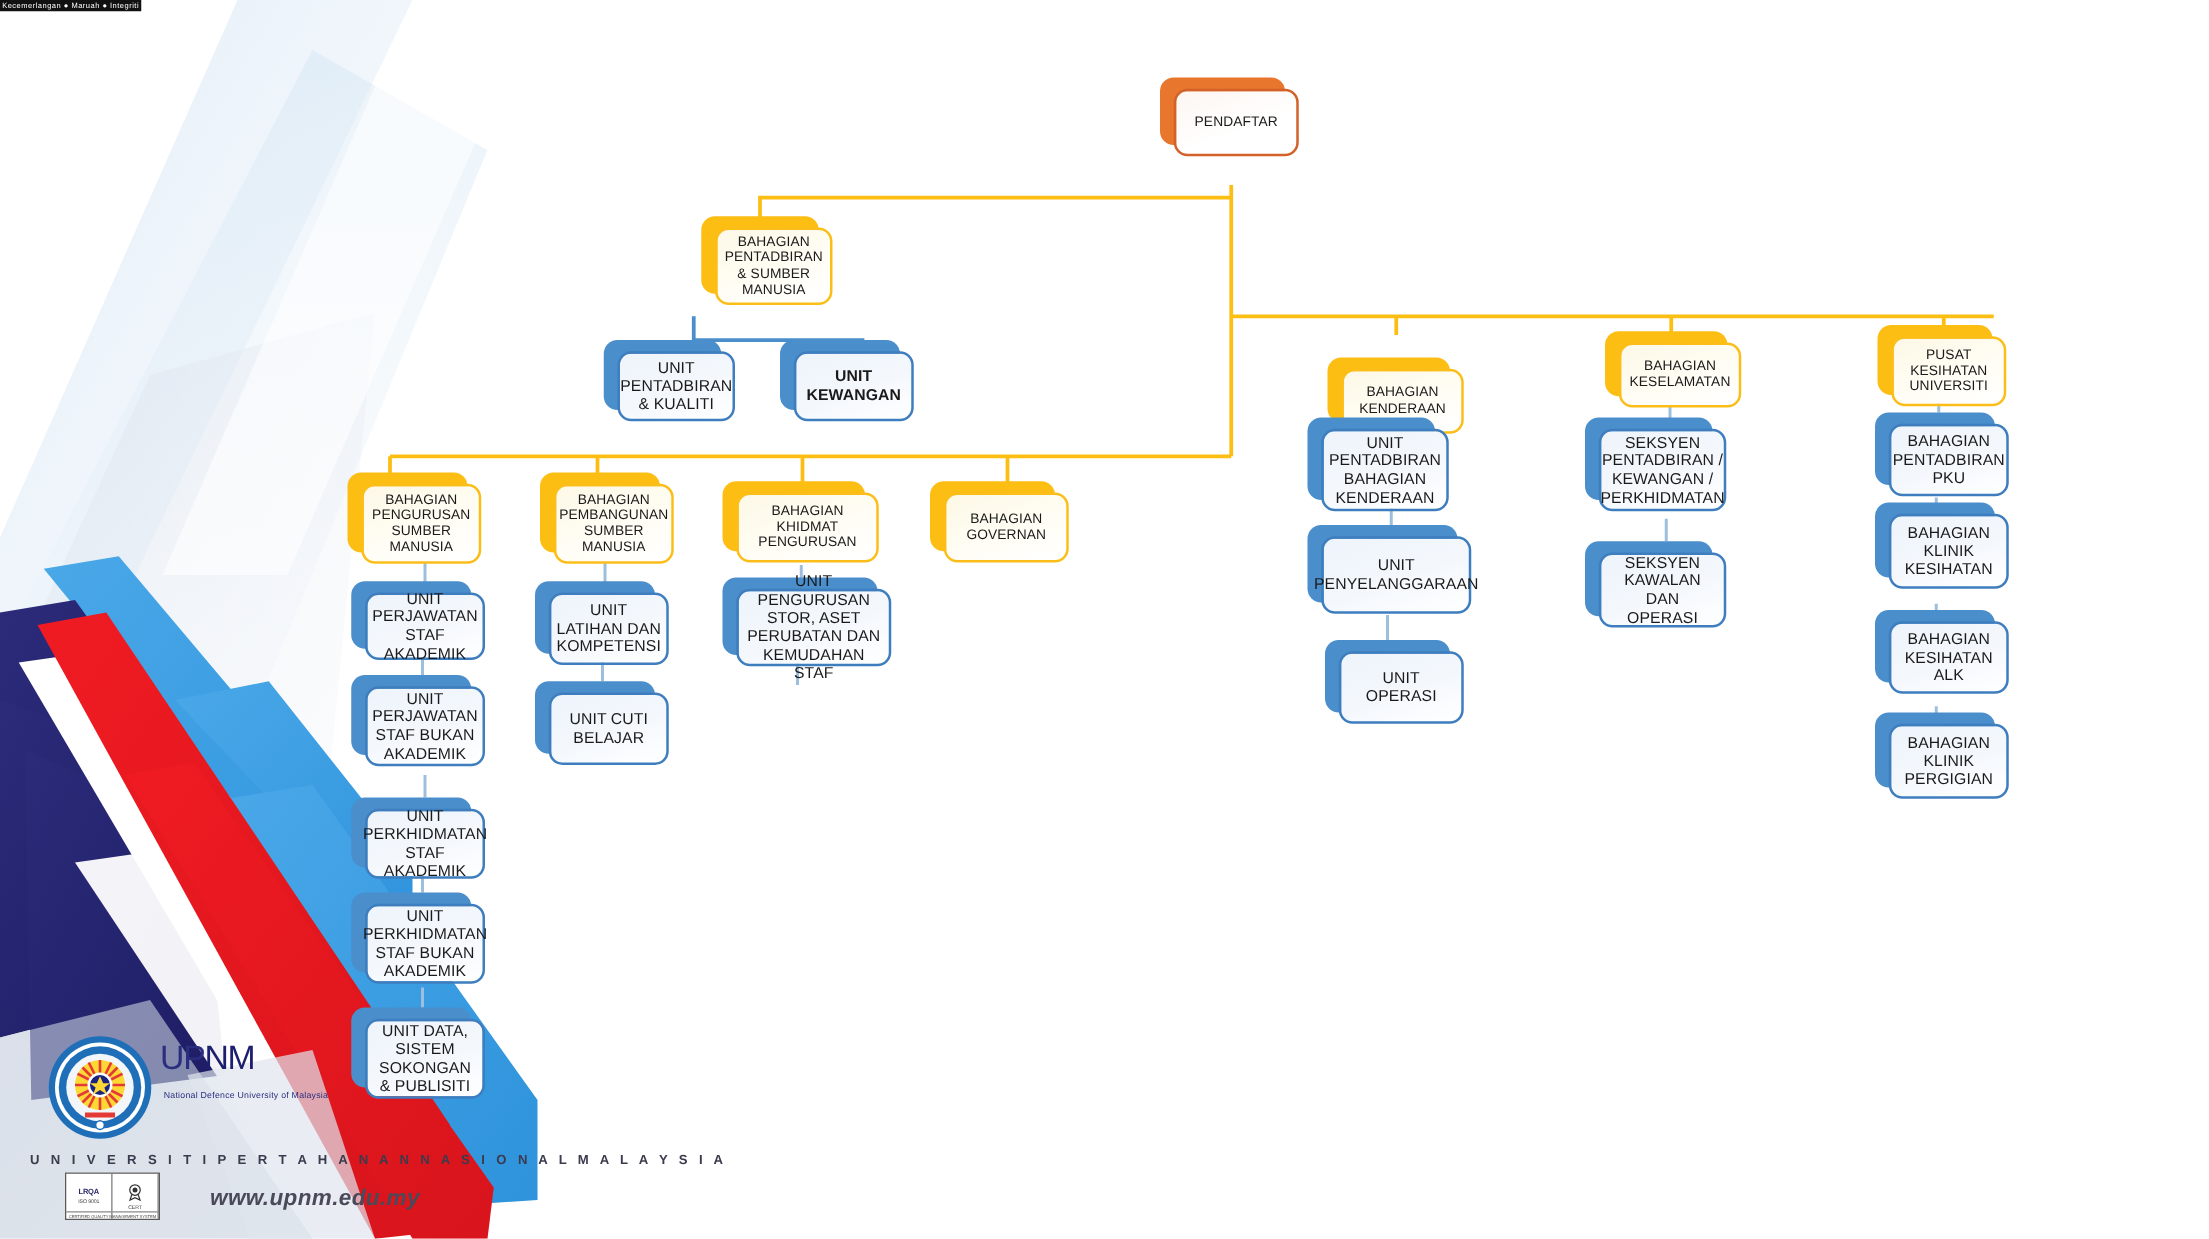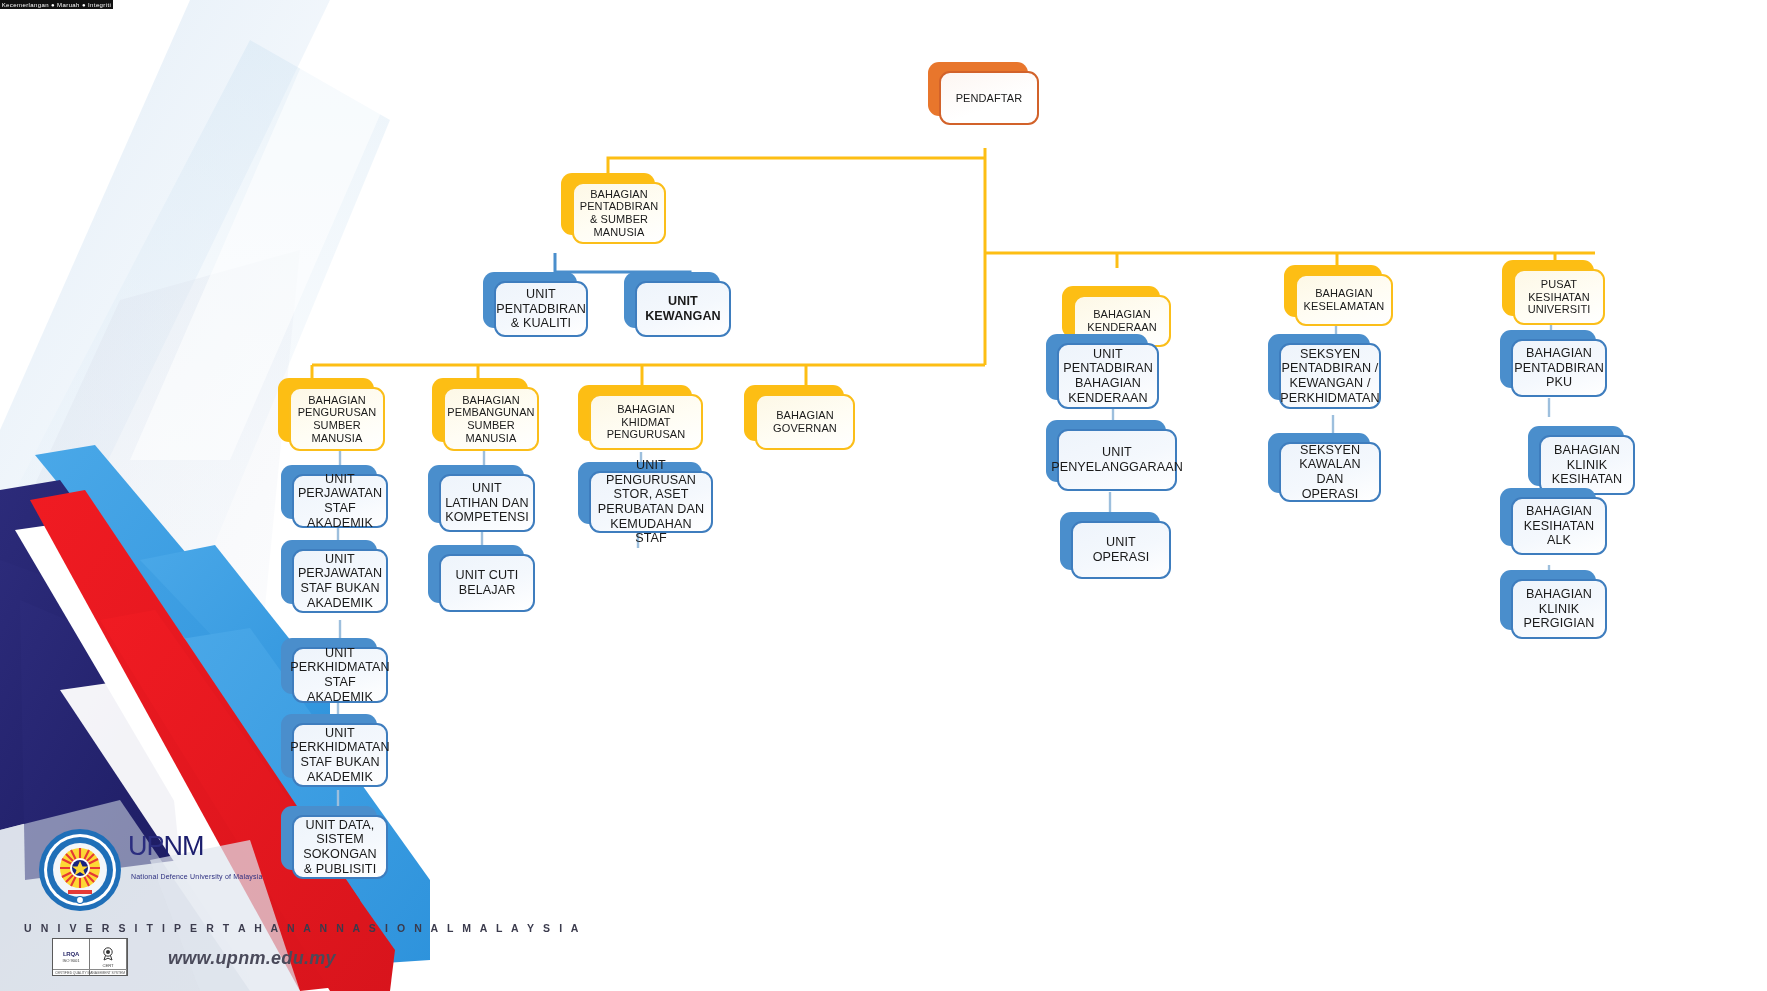--- a/index.html
+++ b/index.html
@@ -446,21 +446,21 @@
     <div class="node div" style="left:1502px; top:260px; width:92px; height:56px;">
       <div class="plate"></div>
       <div class="card">PUSAT KESIHATAN UNIVERSITI</div>
     </div>
 
     <div class="node unit" style="left:1500px; top:330px; width:96px; height:58px;">
       <div class="plate"></div>
       <div class="card">BAHAGIAN PENTADBIRAN PKU</div>
     </div>
 
-    <div class="node unit" style="left:1500px; top:426px; width:96px; height:60px;margin-left:28px;">
+    <div class="node unit" style="left:1500px; top:402px; width:96px; height:60px;">
       <div class="plate"></div>
       <div class="card">BAHAGIAN KLINIK KESIHATAN</div>
     </div>
 
     <div class="node unit" style="left:1500px; top:488px; width:96px; height:58px;">
       <div class="plate"></div>
       <div class="card">BAHAGIAN KESIHATAN ALK</div>
     </div>
 
     <div class="node unit" style="left:1500px; top:570px; width:96px; height:60px;">

